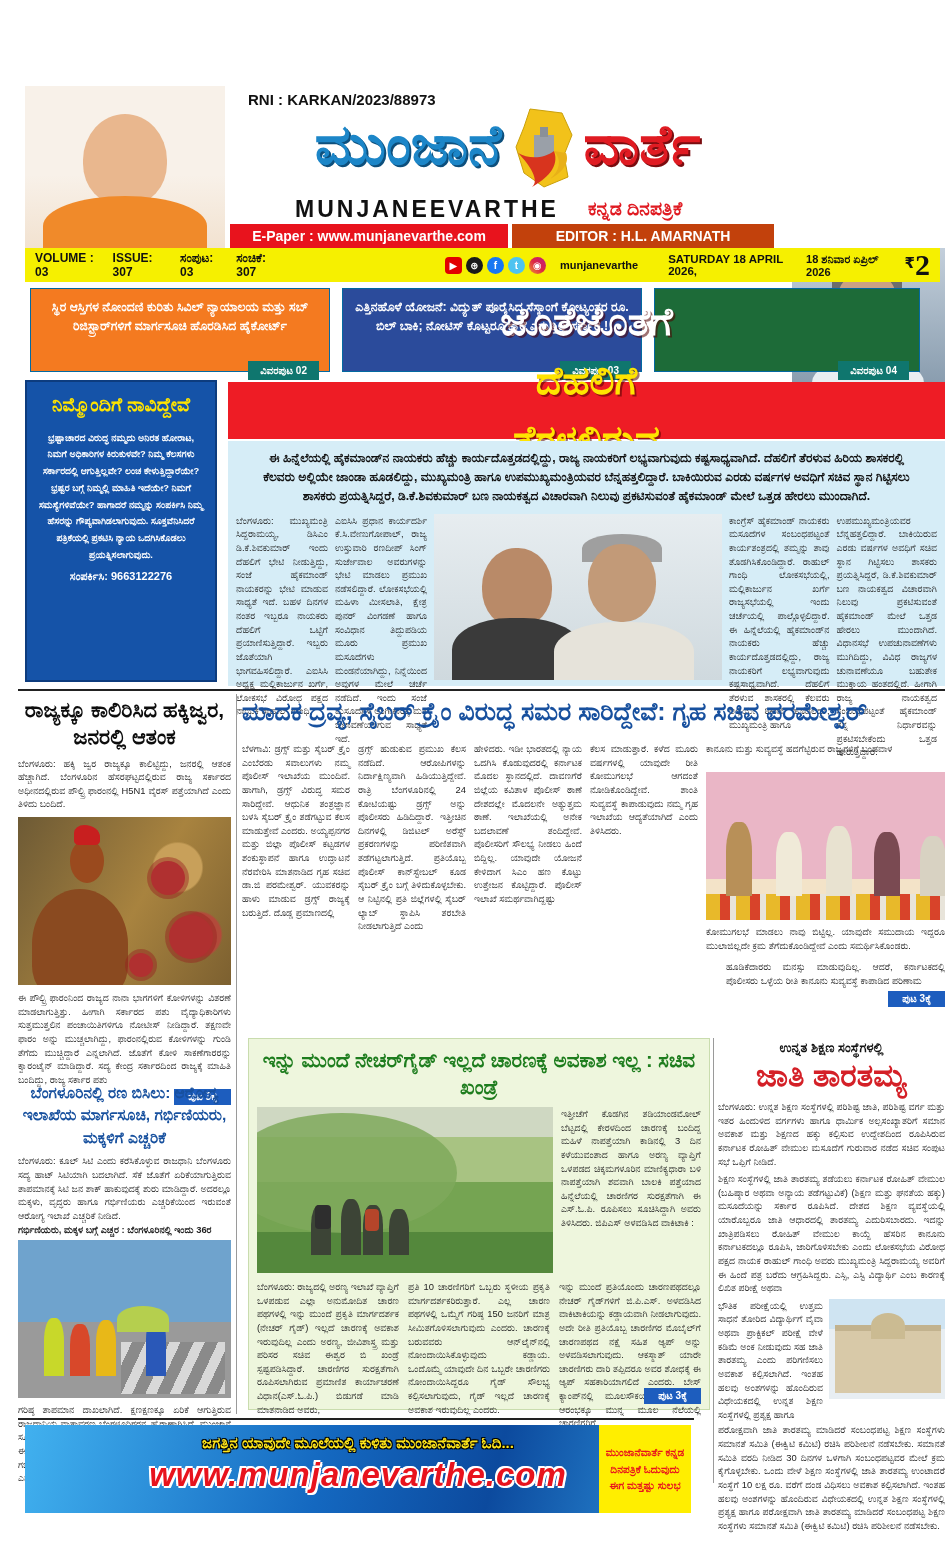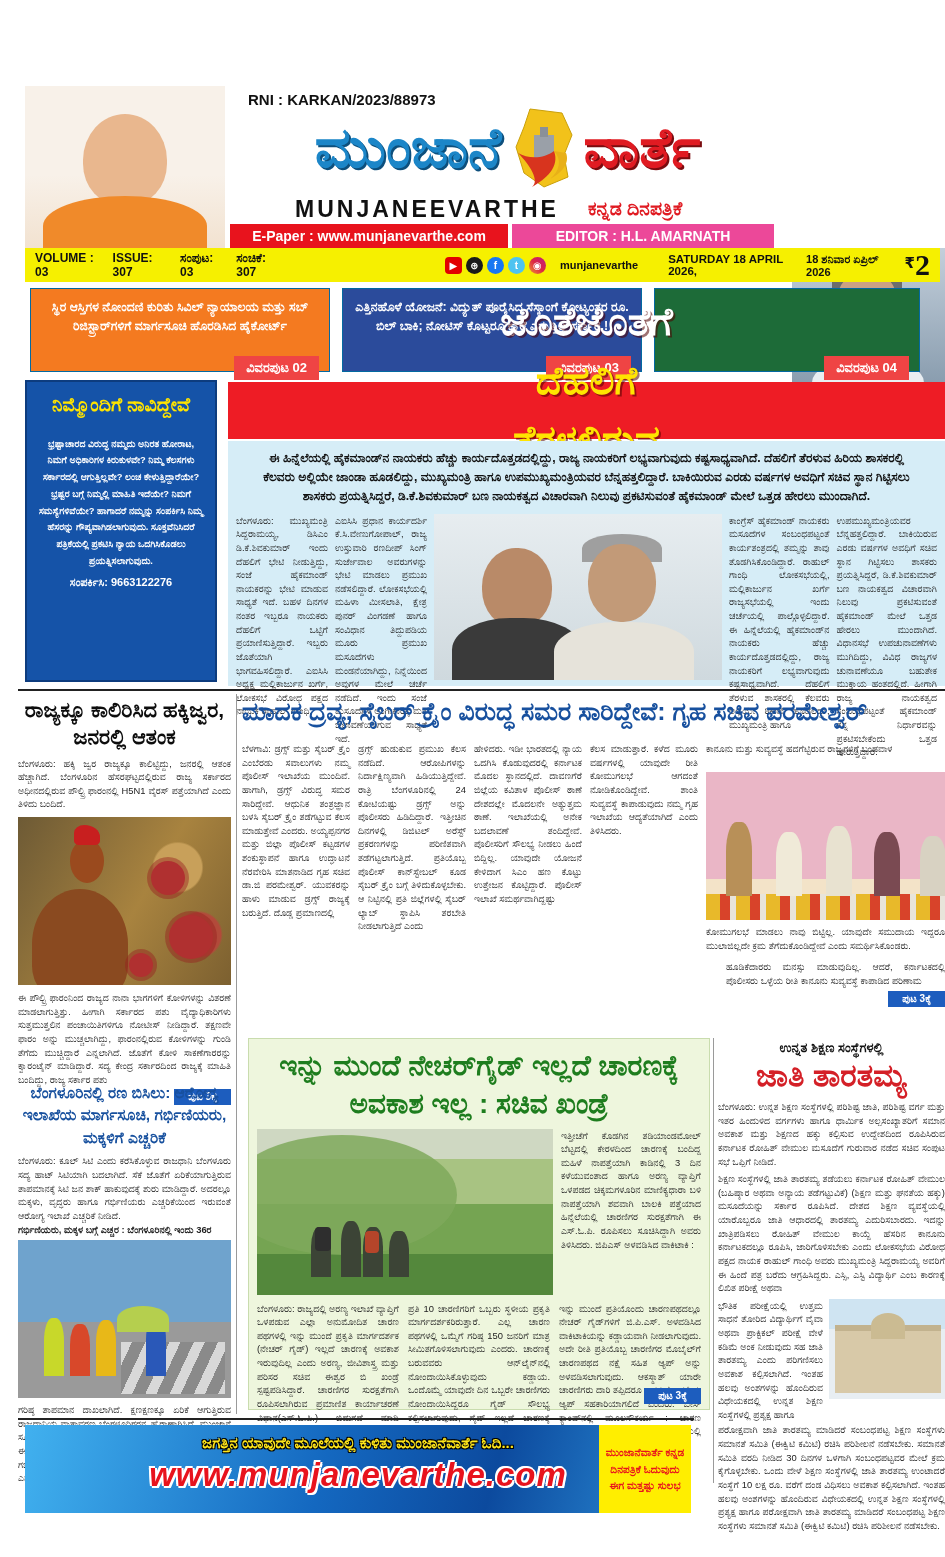--- a/index.html
+++ b/index.html
@@ -11,58 +11,58 @@
   
   .rni{font-size:15px;font-weight:bold;color:#111;}
   .title-row{display:flex;align-items:center;justify-content:center;gap:8px;}
   .title-kn1{font-size:56px;font-weight:bold;color:#1c86c8;text-shadow:2px 2px 0 #0d4f7c;}
   .title-kn2{font-size:56px;font-weight:bold;color:#e01b22;text-shadow:2px 2px 0 #7a0c0f;}
   .title-en{font-size:23px;font-weight:bold;letter-spacing:3px;color:#111;}
   .tagline{font-size:19px;font-weight:bold;color:#e01b22;}
   .strip{height:24px;display:flex;align-items:center;justify-content:center;font-weight:bold;
          font-size:14px;color:#fff;}
   .strip-red{background:#e8131d;}
-  .strip-blue{background:#ec4899;}
+  .strip-blue{background:#c2410c;}
   
   .infobar{background:#f6f000;display:flex;align-items:center;gap:14px;padding:0 10px;
            font-size:12px;font-weight:bold;color:#111;}
   .icon-dot{width:17px;height:17px;border-radius:50%;display:inline-flex;align-items:center;
             justify-content:center;font-size:10px;color:#fff;font-weight:bold;}
   .price{display:flex;align-items:flex-start;margin-left:auto;}
   .price .sym{font-size:15px;font-weight:bold;margin-top:4px;}
   .price .val{font-size:30px;font-weight:bold;font-family:"Liberation Serif",serif;line-height:1;}
   
   .teaser{position:absolute;height:84px;color:#fff;font-weight:bold;font-size:12.4px;
           text-align:center;line-height:1.55;padding:9px 12px;box-sizing:border-box;
           border:1px solid #0369a1;}
-  .teaser .tag{position:absolute;right:10px;bottom:-9px;background:#ef4444;color:#fff;
-               font-size:13px;padding:2px 12px;font-weight:bold;}
+  .teaser .tag{position:absolute;right:10px;bottom:-9px;background:#0f766e;color:#fff;
+               font-size:10px;padding:2px 12px;font-weight:bold;}
   
   .sidebar{background:#1553a8;border:2px solid #0d3c7e;box-sizing:border-box;text-align:center;
            padding:10px 10px;}
-  .sidebar .t{color:#ffe400;font-size:19px;font-weight:bold;line-height:1.35;margin-bottom:18px;}
+  .sidebar .t{color:#ffe400;font-size:19px;font-weight:bold;line-height:1.35;margin-bottom:12px;}
   .sidebar .b{color:#fff;font-size:9.3px;line-height:1.8;font-weight:bold;}
   .sidebar .p{color:#fff;font-size:11px;font-weight:bold;margin-top:6px;}
   
   .banner-red{background:#ee1c25;display:flex;align-items:center;justify-content:center;gap:14px;
               font-size:39px;font-weight:bold;text-shadow:2px 2px 0 rgba(80,0,0,.55);}
   .banner-red .w{color:#ffffff;} .banner-red .y{color:#ffe400;}
   .lead-bg{background:#d6edf7;box-sizing:border-box;}
   .deck{font-size:12.2px;font-weight:bold;text-align:center;line-height:1.55;color:#101010;
         padding:8px 24px 2px;}
   .cols{display:flex;gap:7px;padding:6px 8px;}
   .pgtag{background:#1d5dbe;color:#fff;font-size:10px;font-weight:bold;padding:2px 14px;}
   .tag-row{display:flex;justify-content:flex-end;margin-top:3px;}
   
   .crime-h{font-size:25px;font-weight:bold;color:#17509e;}
   
   .bird-h{font-size:21px;font-weight:bold;text-align:center;line-height:1.3;color:#0d0d0d;}
   .heat-h{font-size:15.5px;font-weight:bold;text-align:center;line-height:1.45;color:#17509e;}
   .trek-box{background:#eef6dd;border:1px solid #c9dcae;box-sizing:border-box;padding:8px;}
-  .trek-h{font-size:28px;font-weight:bold;color:#1e7d1e;text-align:center;line-height:1.35;}
+  .trek-h{font-size:20px;font-weight:bold;color:#1e7d1e;text-align:center;line-height:1.35;}
   .caste-k{font-size:13px;font-weight:bold;text-align:center;color:#111;}
   .caste-h{font-size:31px;font-weight:bold;text-align:center;color:#d42027;margin:2px 0 6px;}
   
   .webbanner{background:linear-gradient(105deg,#41b1ef 0%,#1468c0 45%,#0c4a9e 70%,#2d8fd8 100%);
              box-sizing:border-box;}
   .webbanner .l1{text-align:center;font-size:15px;font-weight:bold;color:#ffe61a;margin-top:9px;
                  text-shadow:1px 1px 0 #000,-1px -1px 0 #000,1px -1px 0 #000,-1px 1px 0 #000;}
   .webbanner .url{text-align:center;font-size:33px;font-weight:bold;font-style:italic;color:#e8131d;
                   letter-spacing:1px;margin-top:4px;
                   text-shadow:2px 0 0 #fff,-2px 0 0 #fff,0 2px 0 #fff,0 -2px 0 #fff,2px 2px 0 #fff,-2px -2px 0 #fff;}
@@ -121,21 +121,21 @@
 
 <div id="page">
 
   <div class="abs photo ph-sw" style="left:25px;top:86px;width:200px;height:162px;">
     <div class="head"></div>
       <div class="robe"></div>
   </div>
 
   <div class="abs rni" style="left:248px;top:91px;">RNI : KARKAN/2023/88973</div>
 
-  <div class="abs title-row" style="left:230px;top:104px;width:555px;height:88px;">
+  <div class="abs title-row" style="left:230px;top:104px;width:555px;height:88px;font-family:Liberation Mono, monospace;">
     <span class="title-kn1">ಮುಂಜಾನೆ</span>
     <svg width="66" height="82" viewBox="0 0 66 82">
       <path d="M20 2 L52 6 L62 28 L54 48 L58 70 L34 80 L14 66 L6 40 L14 20 Z" fill="#f2c21a" stroke="#caa00a"></path>
       <rect x="24" y="28" width="20" height="26" fill="#9aa0a8"></rect>
       <rect x="30" y="20" width="8" height="10" fill="#8a9098"></rect>
       <path d="M8 46 C20 58 30 74 22 80 C36 72 50 60 44 44 C34 52 18 52 8 46 Z" fill="#d8341e"></path>
       <path d="M44 44 C52 52 50 64 40 72 C52 66 60 56 56 46 Z" fill="#e8b018"></path>
     </svg>
     <span class="title-kn2">ವಾರ್ತೆ</span>
   </div>

